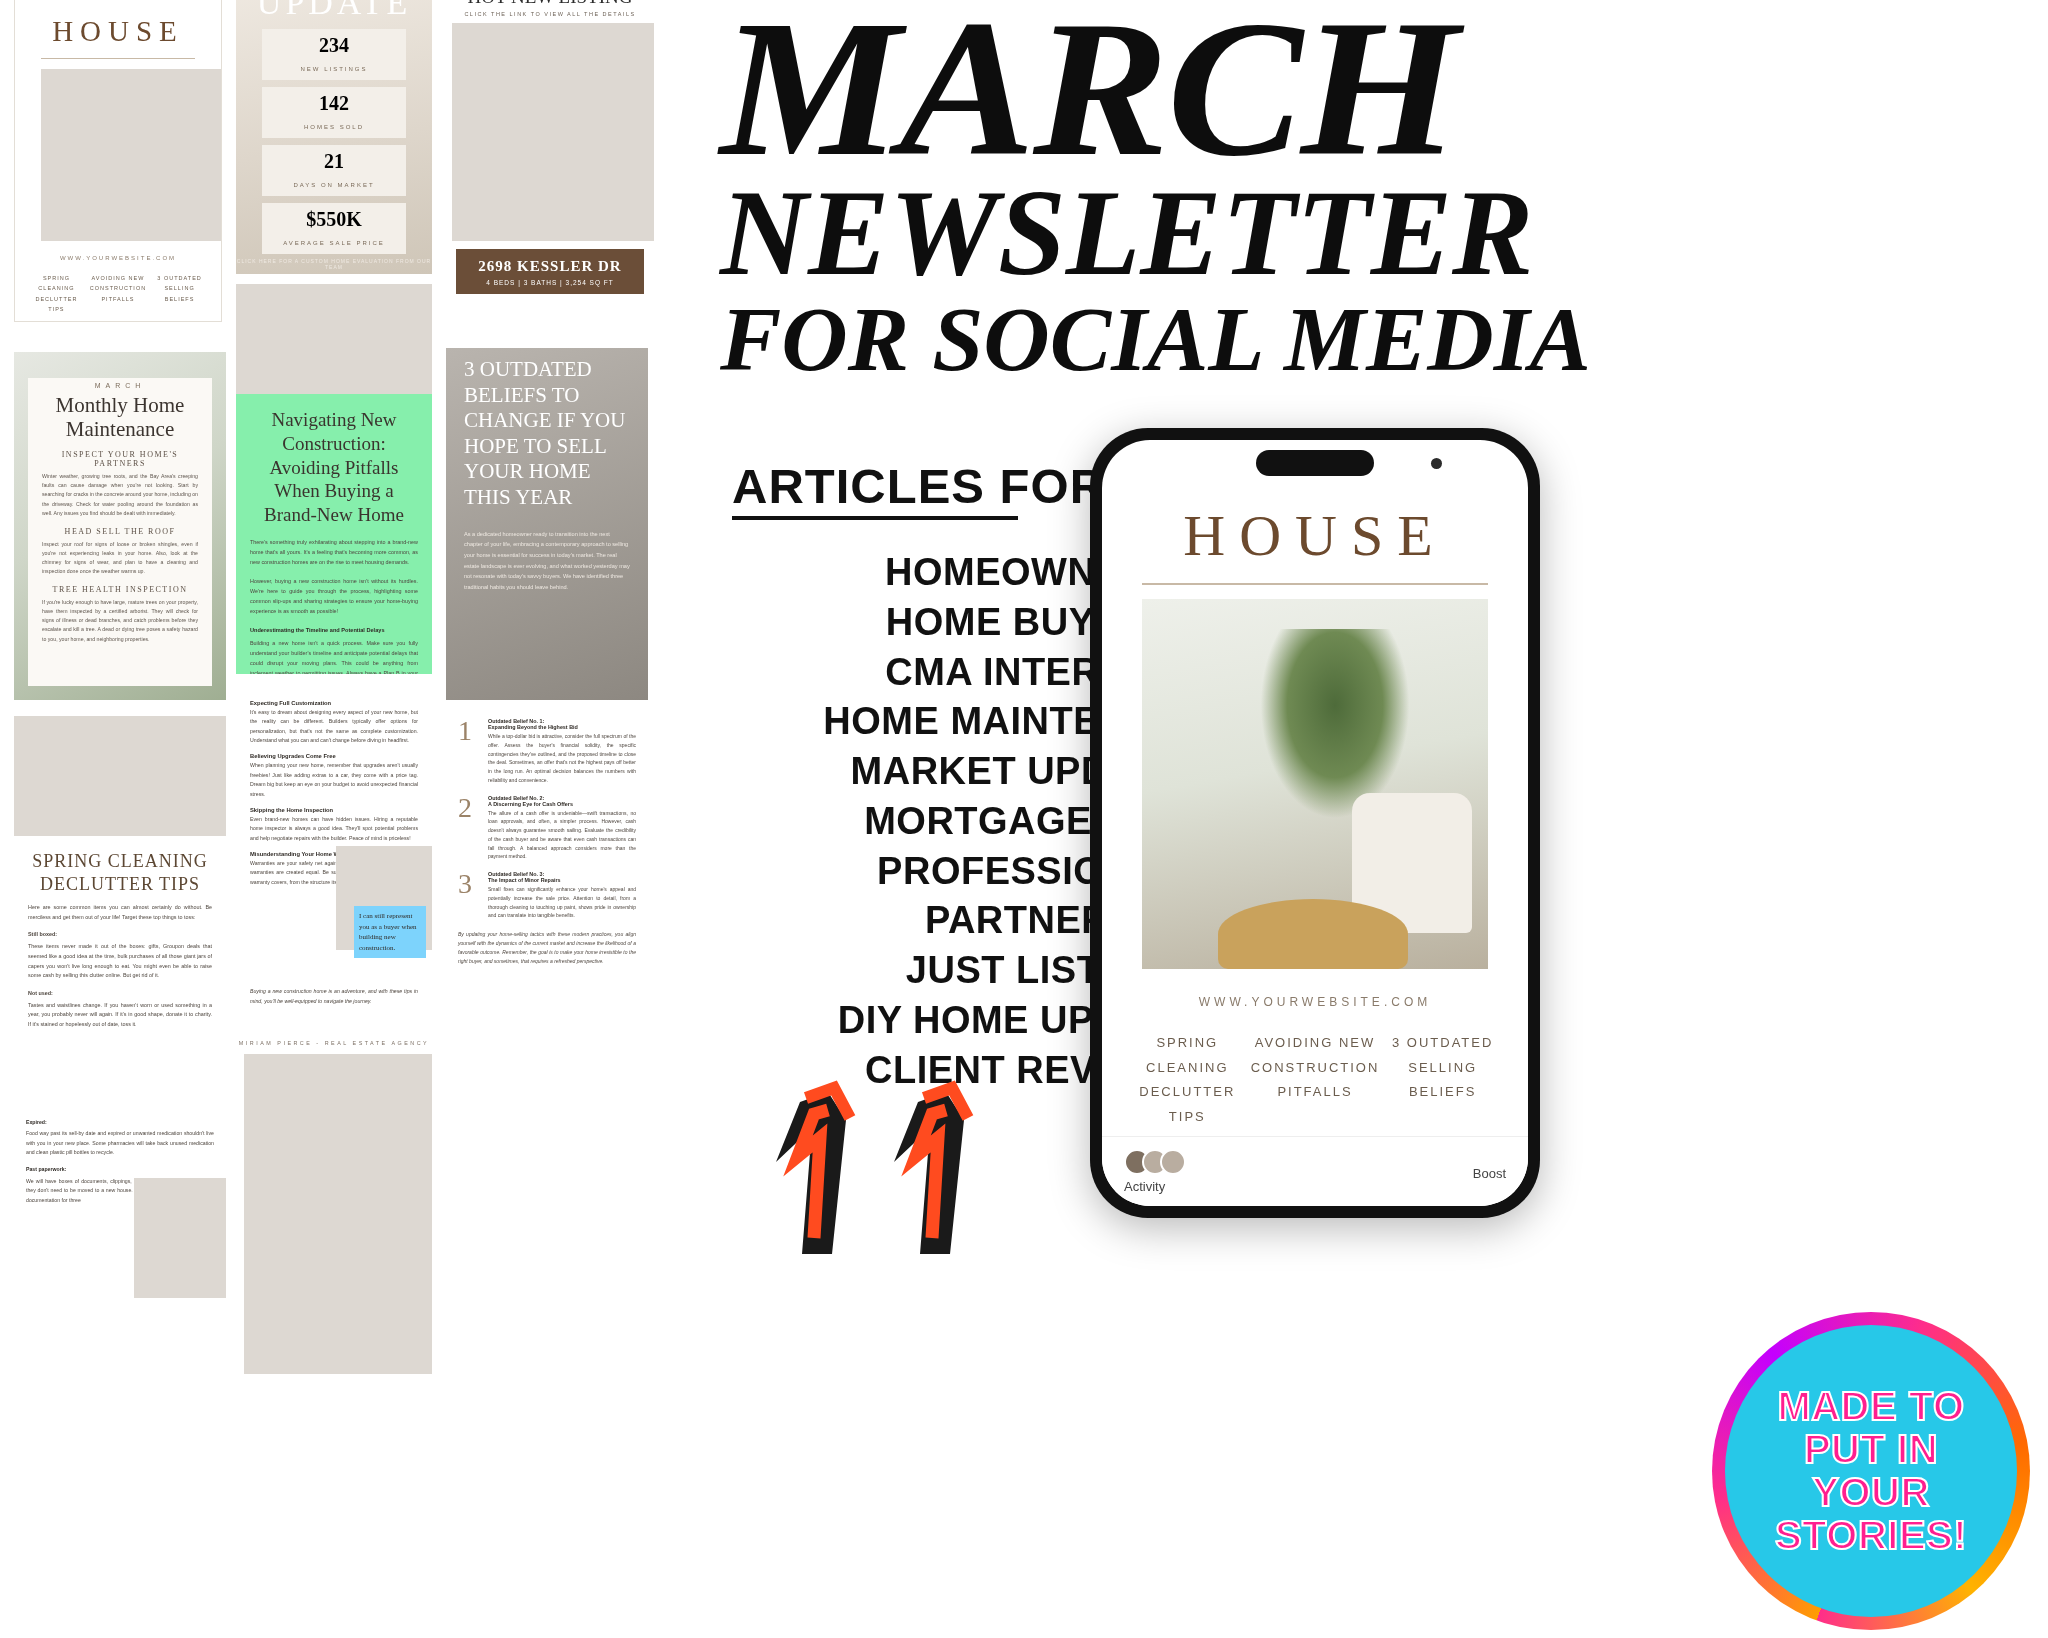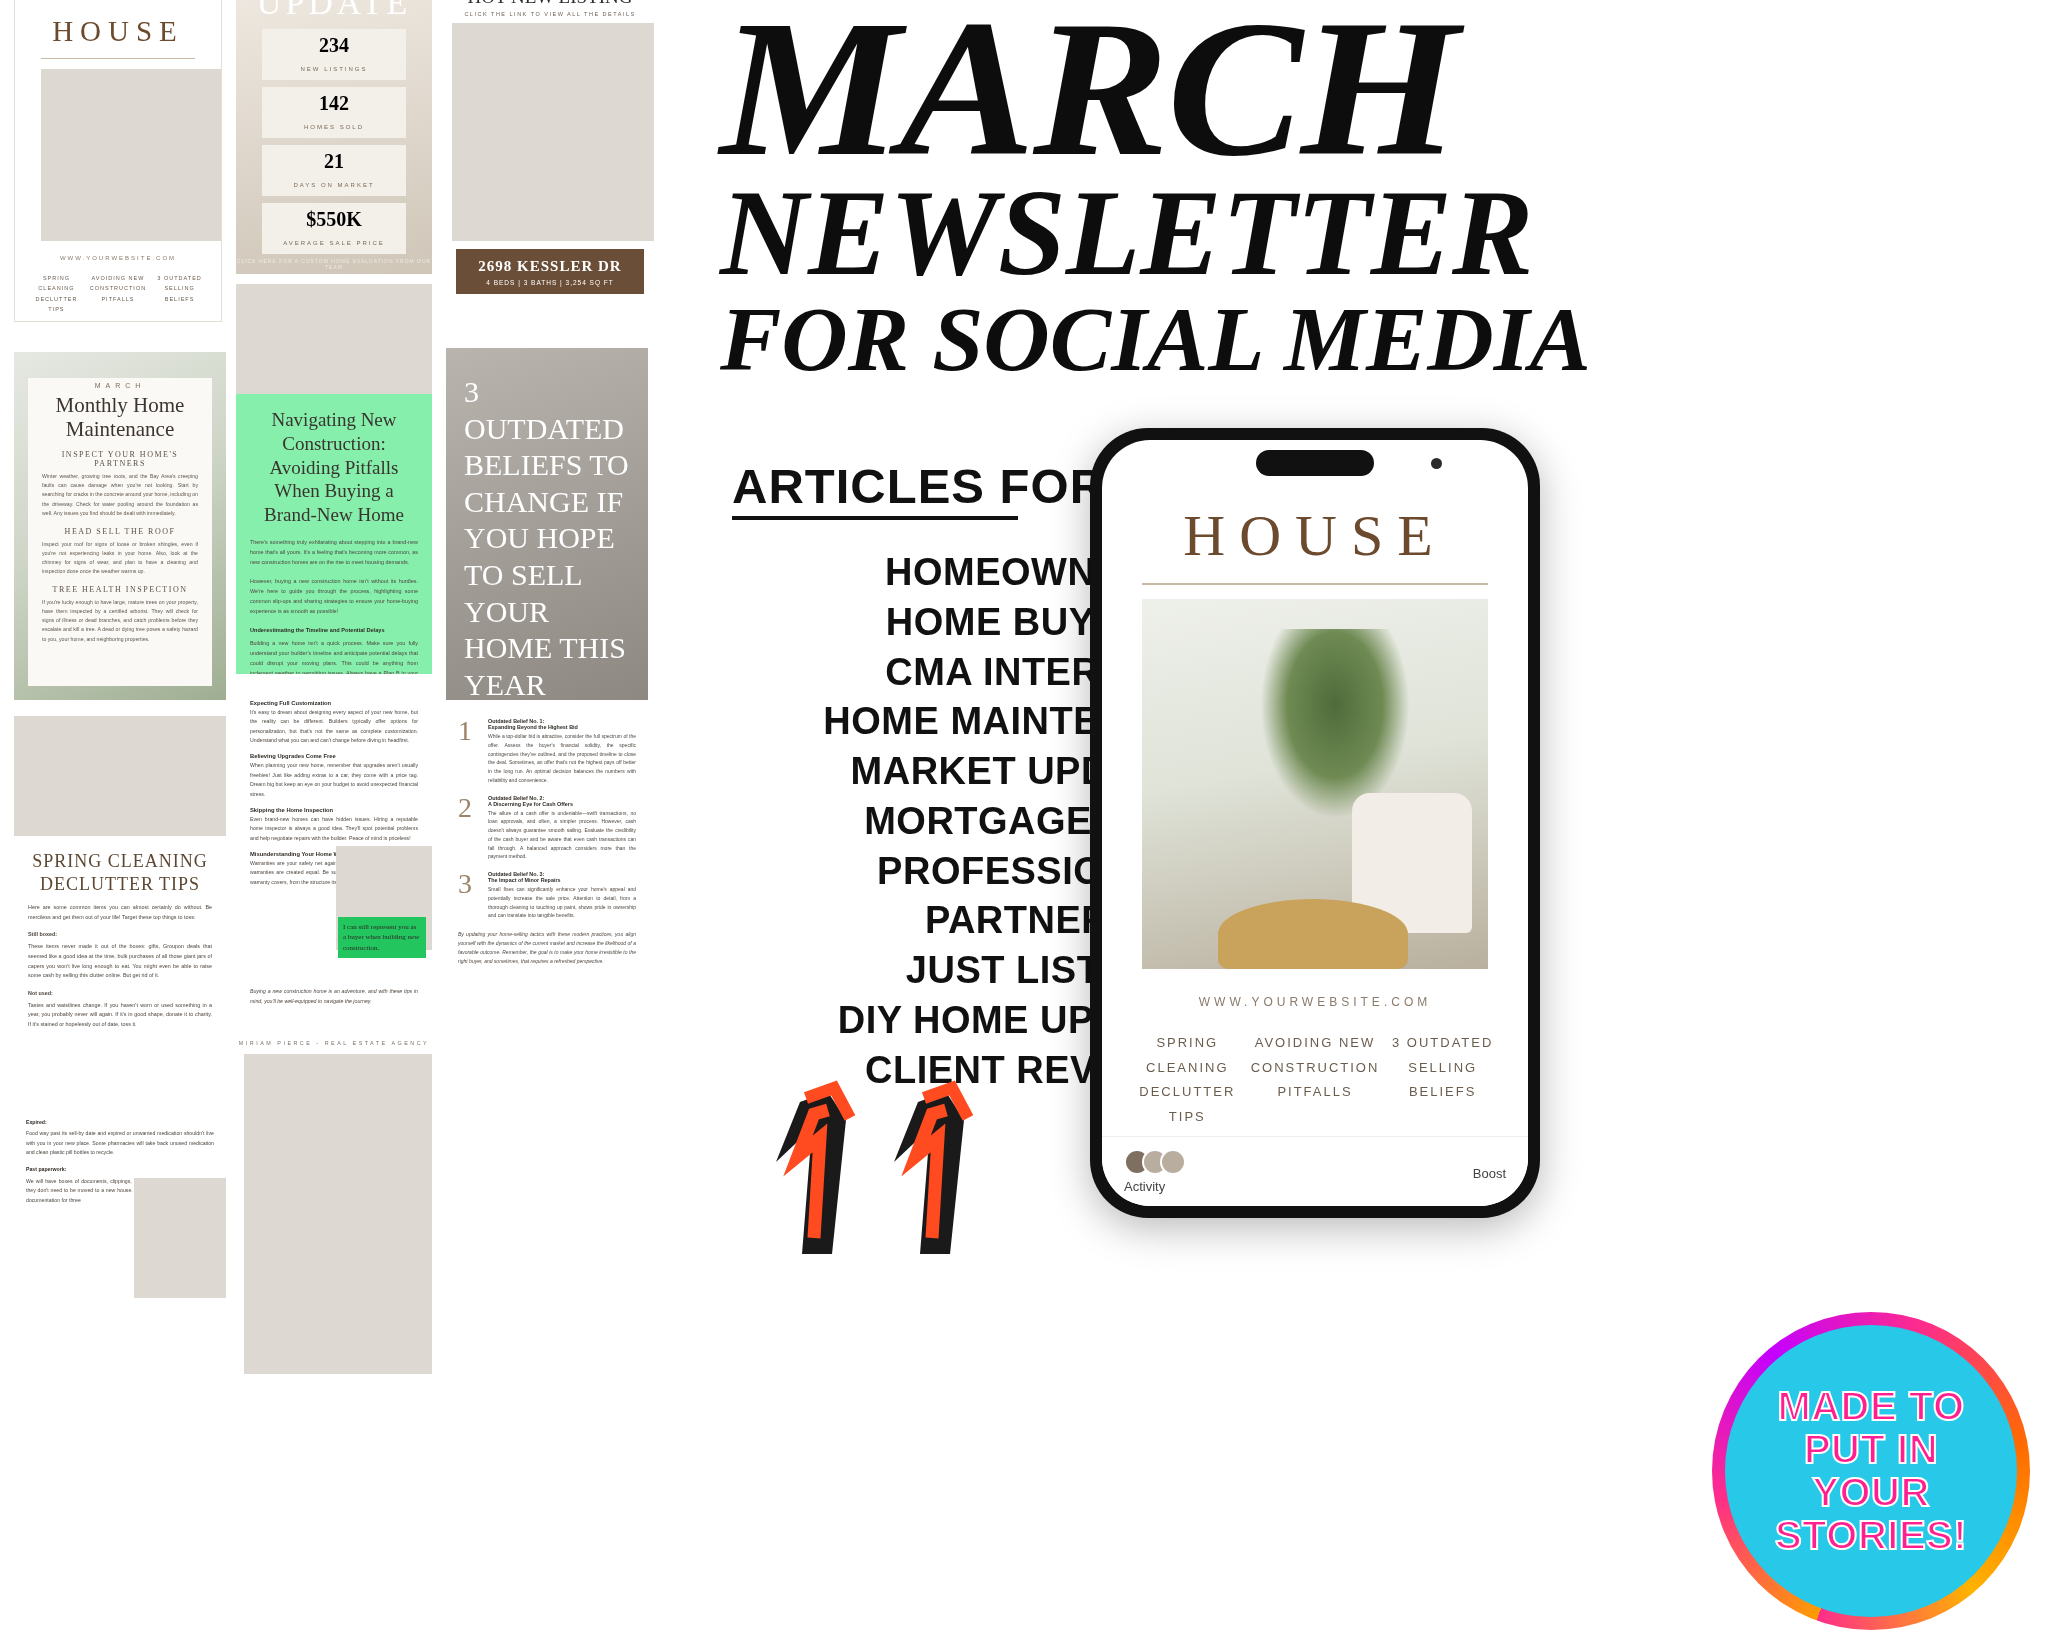--- a/index.html
+++ b/index.html
@@ -70,38 +70,38 @@
   
   .c5 { left:236px; top:284px; width:196px; height:390px; background:#86efac; }
   .c5 .ph { height:110px; }
   .c5 .t { font-family:"Liberation Serif", serif; font-size:19px; color:#3a342e; text-align:center;
            line-height:1.25; padding:14px 12px 10px; }
   .c5 p { font-size:5.4px; line-height:1.85; color:#4e463f; margin:0 0 9px; padding:0 14px; text-align:justify; }
   .c5 b { font-size:5.6px; color:#2f2a25; }
 
   
   .c6 { left:446px; top:348px; width:202px; height:352px; }
-  .c6 .t { font-family:"Liberation Serif", serif; font-size:30px; color:#fff; line-height:1.22; padding:26px 18px 0; }
+  .c6 .t { font-family:"Liberation Serif", serif; font-size:21px; color:#fff; line-height:1.22; padding:9px 18px 0; }
   .c6 p { font-size:5.6px; line-height:1.9; color:#efe9e2; padding:18px 18px 0; margin:0; }
 
   
   .c7 { left:14px; top:716px; width:212px; height:380px; background:#fff; }
   .c7 .ph { height:120px; }
   .c7 .t { font-family:"Liberation Serif", serif; font-size:18px; color:#5c4733; text-align:center;
            line-height:1.25; padding:14px 0 8px; letter-spacing:1px; }
   .c7 p { font-size:5.4px; line-height:1.8; color:#4e463f; margin:0 0 8px; padding:0 14px; text-align:justify; }
 
   
   .c8 { left:236px; top:684px; width:196px; height:330px; background:#fff; padding:8px 14px; }
   .c8 b { display:block; font-size:5.8px; color:#2f2a25; margin-top:8px; }
   .c8 p { font-size:5.2px; line-height:1.8; color:#4e463f; margin:2px 0 0; text-align:justify; }
   .c8 .last { font-style:italic; }
   .c8 .portrait { position:absolute; right:0; bottom:64px; width:96px; height:104px; }
-  .c8 .quote { position:absolute; right:6px; bottom:56px; width:88px; font-size:7px;
-               font-family:"Liberation Serif", serif; color:#2f2a25; line-height:1.5; background:#22c55e; padding:5px;margin-top:9px; }
+  .c8 .quote { position:absolute; right:6px; bottom:56px; width:72px; font-size:7px;
+               font-family:"Liberation Serif", serif; color:#2f2a25; line-height:1.5; background:#7dd3fc; padding:5px;margin-top:9px; }
 
   
   .c9 { left:446px; top:708px; width:202px; height:346px; background:#fff; padding:10px 12px; }
   .c9 .row { display:flex; gap:8px; margin-bottom:10px; }
   .c9 .num { font-family:"Liberation Serif", serif; font-size:28px; color:#9b8368; line-height:0.95; width:22px; }
   .c9 .bd { flex:1; }
   .c9 .bd b { display:block; font-size:5.4px; color:#2f2a25; }
   .c9 .bd i { display:block; font-size:5.4px; color:#2f2a25; font-style:normal; font-weight:bold; }
   .c9 .bd p { font-size:5px; line-height:1.75; color:#4e463f; margin:2px 0 0; text-align:justify; }
   .c9 .out { font-size:5px; line-height:1.8; color:#4e463f; font-style:italic; text-align:justify; margin:0; }

